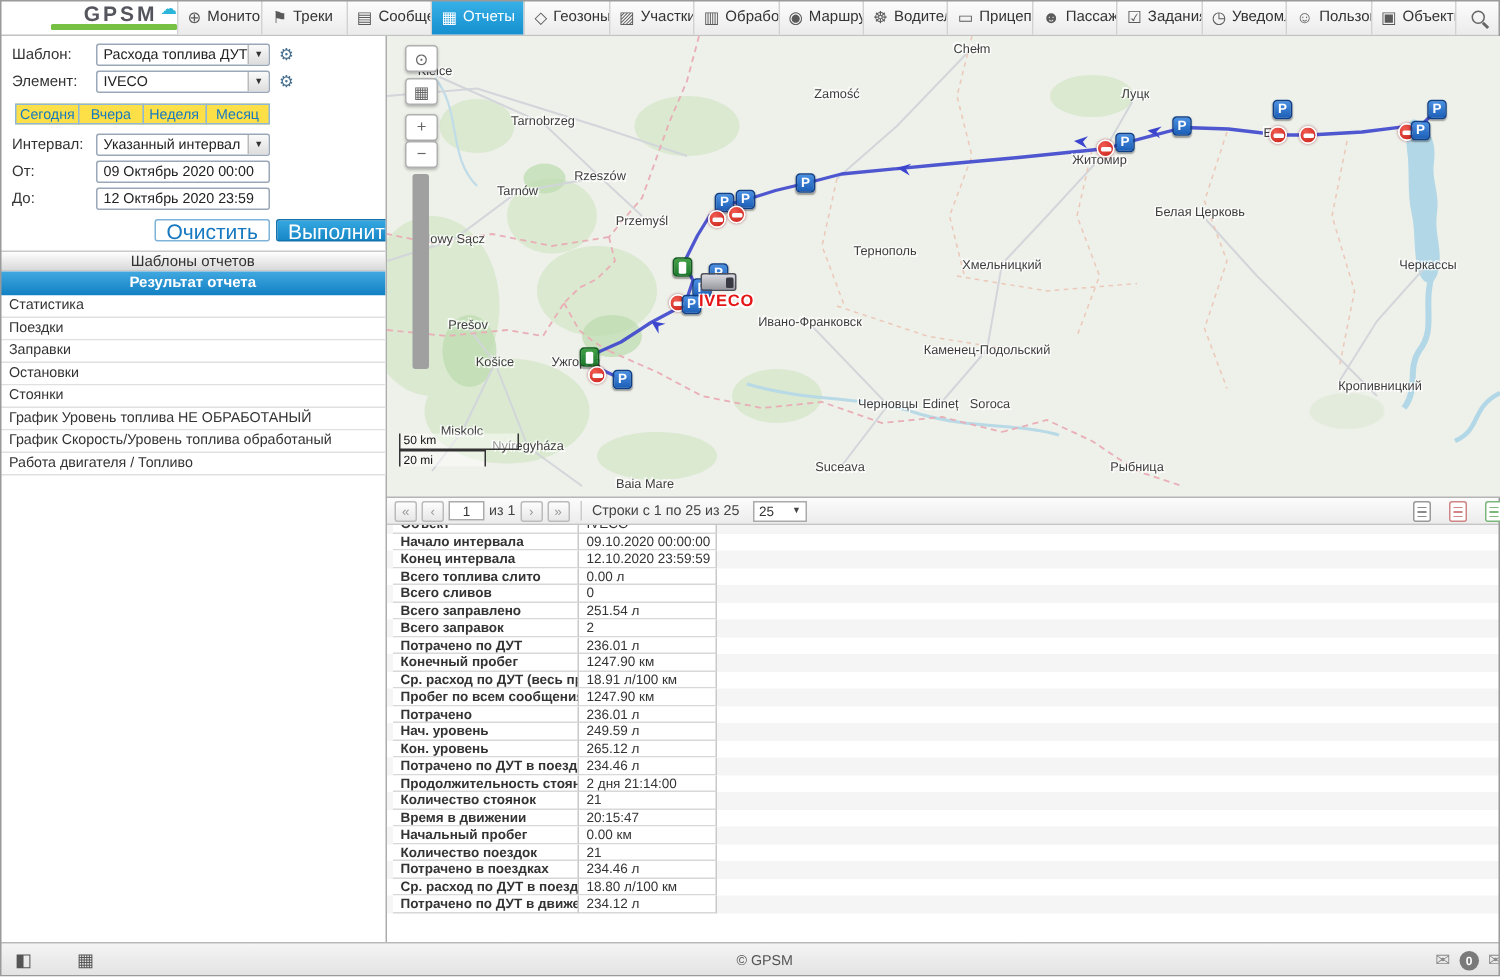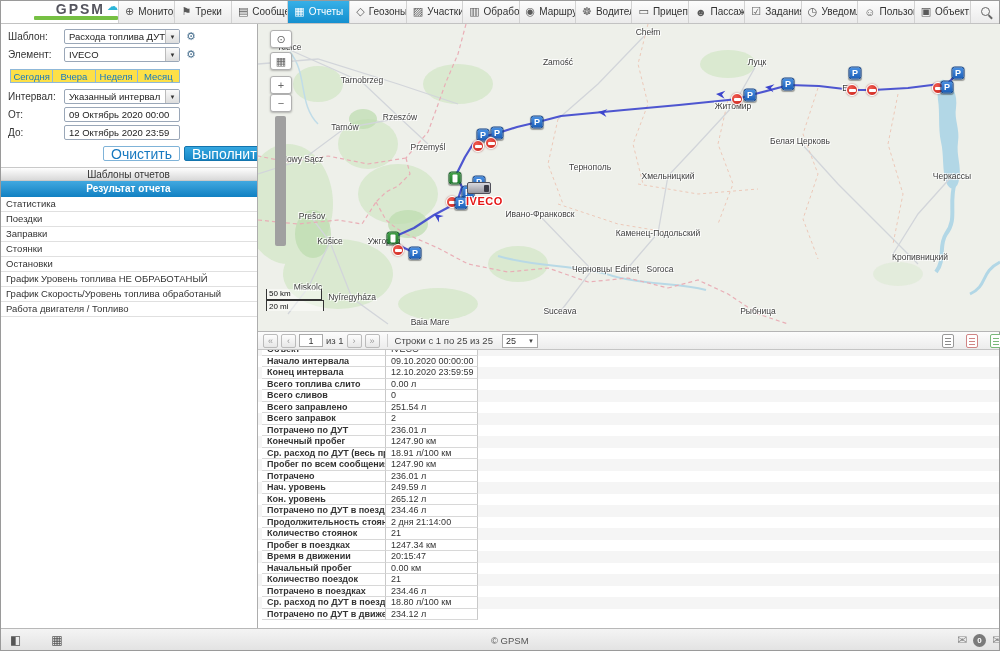--- a/index.html
+++ b/index.html
@@ -71,21 +71,21 @@
   .m-fuel::after { content:''; position:absolute; left:3px; top:2px; width:5px; height:8px; background:#fff; border-radius:1px; }
   .m-truck { width:24px; height:12px; background:linear-gradient(#d8d8de,#9898a0); border:1px solid #50505a; border-radius:2px; }
   .m-truck::after { content:''; position:absolute; right:1px; top:1.5px; width:5px; height:7.5px; background:#3a3a44; border-radius:1px; }
   .vehicle-label { position:absolute; left:208px; top:171px; z-index:4; font-size:11px; font-weight:bold; color:#e51515; letter-spacing:.5px;
     text-shadow:1px 1px 0 #fff,-1px -1px 0 #fff,1px -1px 0 #fff,-1px 1px 0 #fff; }
   .map-btn { position:absolute; left:12px; width:22px; height:18px; background:#fff; border:1px solid #b0b0b0; border-radius:3px;
     display:flex; align-items:center; justify-content:center; font-size:11px; color:#666; z-index:5; cursor:pointer;
     box-shadow:0 1px 2px rgba(0,0,0,.25); }
   .map-scrollbar { position:absolute; left:17px; top:92px; width:11px; height:130px; background:#a0a0a0; border-radius:2px; z-index:5; cursor:pointer; }
   .scale { position:absolute; left:8px; bottom:20px; z-index:4; font-size:8px; color:#111; line-height:9px; }
-  .scale-km { border:1.5px solid #333; border-top:none; width:56px; padding:0 2px 1px 2px; background:rgba(255,255,255,.45); }
+  .scale-km { border:1.5px solid #333; border-top:none; width:80px; padding:0 2px 1px 2px; background:rgba(255,255,255,.45); }
   .scale-mi { border:1.5px solid #333; border-bottom:none; width:58px; margin-top:0; padding:1px 2px 0 2px; background:rgba(255,255,255,.45); }
   
   .grid { height:296px; display:flex; flex-direction:column; background:#fff; overflow:hidden; }
   .gtoolbar { height:18px; flex:0 0 18px; display:flex; align-items:center; gap:3px; padding:0 5px;
     background:linear-gradient(#fcfcfc,#ececec); border-bottom:1px solid #c5c5c5; overflow:hidden; }
   .pg-btn { width:15px; height:14px; border:1px solid #bbb; background:linear-gradient(#fdfdfd,#e7e7e7); color:#999;
     font-size:9px; display:flex; align-items:center; justify-content:center; border-radius:2px; cursor:pointer; }
   .pg-input { width:24px; height:13px; border:1px solid #aaa; text-align:center; font-size:9px; font-family:inherit; color:#333; }
   .pg-text { font-size:9.5px; color:#444; white-space:nowrap; }
   .pg-sep { width:1px; height:13px; background:#ccc; margin:0 4px; }
@@ -246,22 +246,22 @@
           <div class="btn btn-run">Выполнить</div>
         </div>
       </div>
       <div class="sec-head">Шаблоны отчетов</div>
       <div class="sec-active">Результат отчета</div>
       <div>
 
       <div class="report-item">Статистика</div>
           <div class="report-item">Поездки</div>
           <div class="report-item">Заправки</div>
+          <div class="report-item">Остановки</div>
           <div class="report-item">Стоянки</div>
-          <div class="report-item">Остановки</div>
           <div class="report-item">График Уровень топлива НЕ ОБРАБОТАНЫЙ</div>
           <div class="report-item">График Скорость/Уровень топлива обработаный</div>
           <div class="report-item">Работа двигателя / Топливо</div>
         </div>
     </aside>
 
     <div class="main">
 
       <div class="map">
         <svg width="742" height="308" viewBox="0 0 742 308">
@@ -544,24 +544,20 @@
             </div>
               <div class="trow">
               <div class="tcell tlabel">Продолжительность стоянок</div>
               <div class="tcell tvalue">2 дня 21:14:00</div>
             </div>
               <div class="trow">
               <div class="tcell tlabel">Количество стоянок</div>
               <div class="tcell tvalue">21</div>
             </div>
               <div class="trow">
-              <div class="tcell tlabel">Пробег в поездках</div>
-              <div class="tcell tvalue">1247.34 км</div>
-            </div>
-              <div class="trow">
               <div class="tcell tlabel">Время в движении</div>
               <div class="tcell tvalue">20:15:47</div>
             </div>
               <div class="trow">
               <div class="tcell tlabel">Начальный пробег</div>
               <div class="tcell tvalue">0.00 км</div>
             </div>
               <div class="trow">
               <div class="tcell tlabel">Количество поездок</div>
               <div class="tcell tvalue">21</div>

